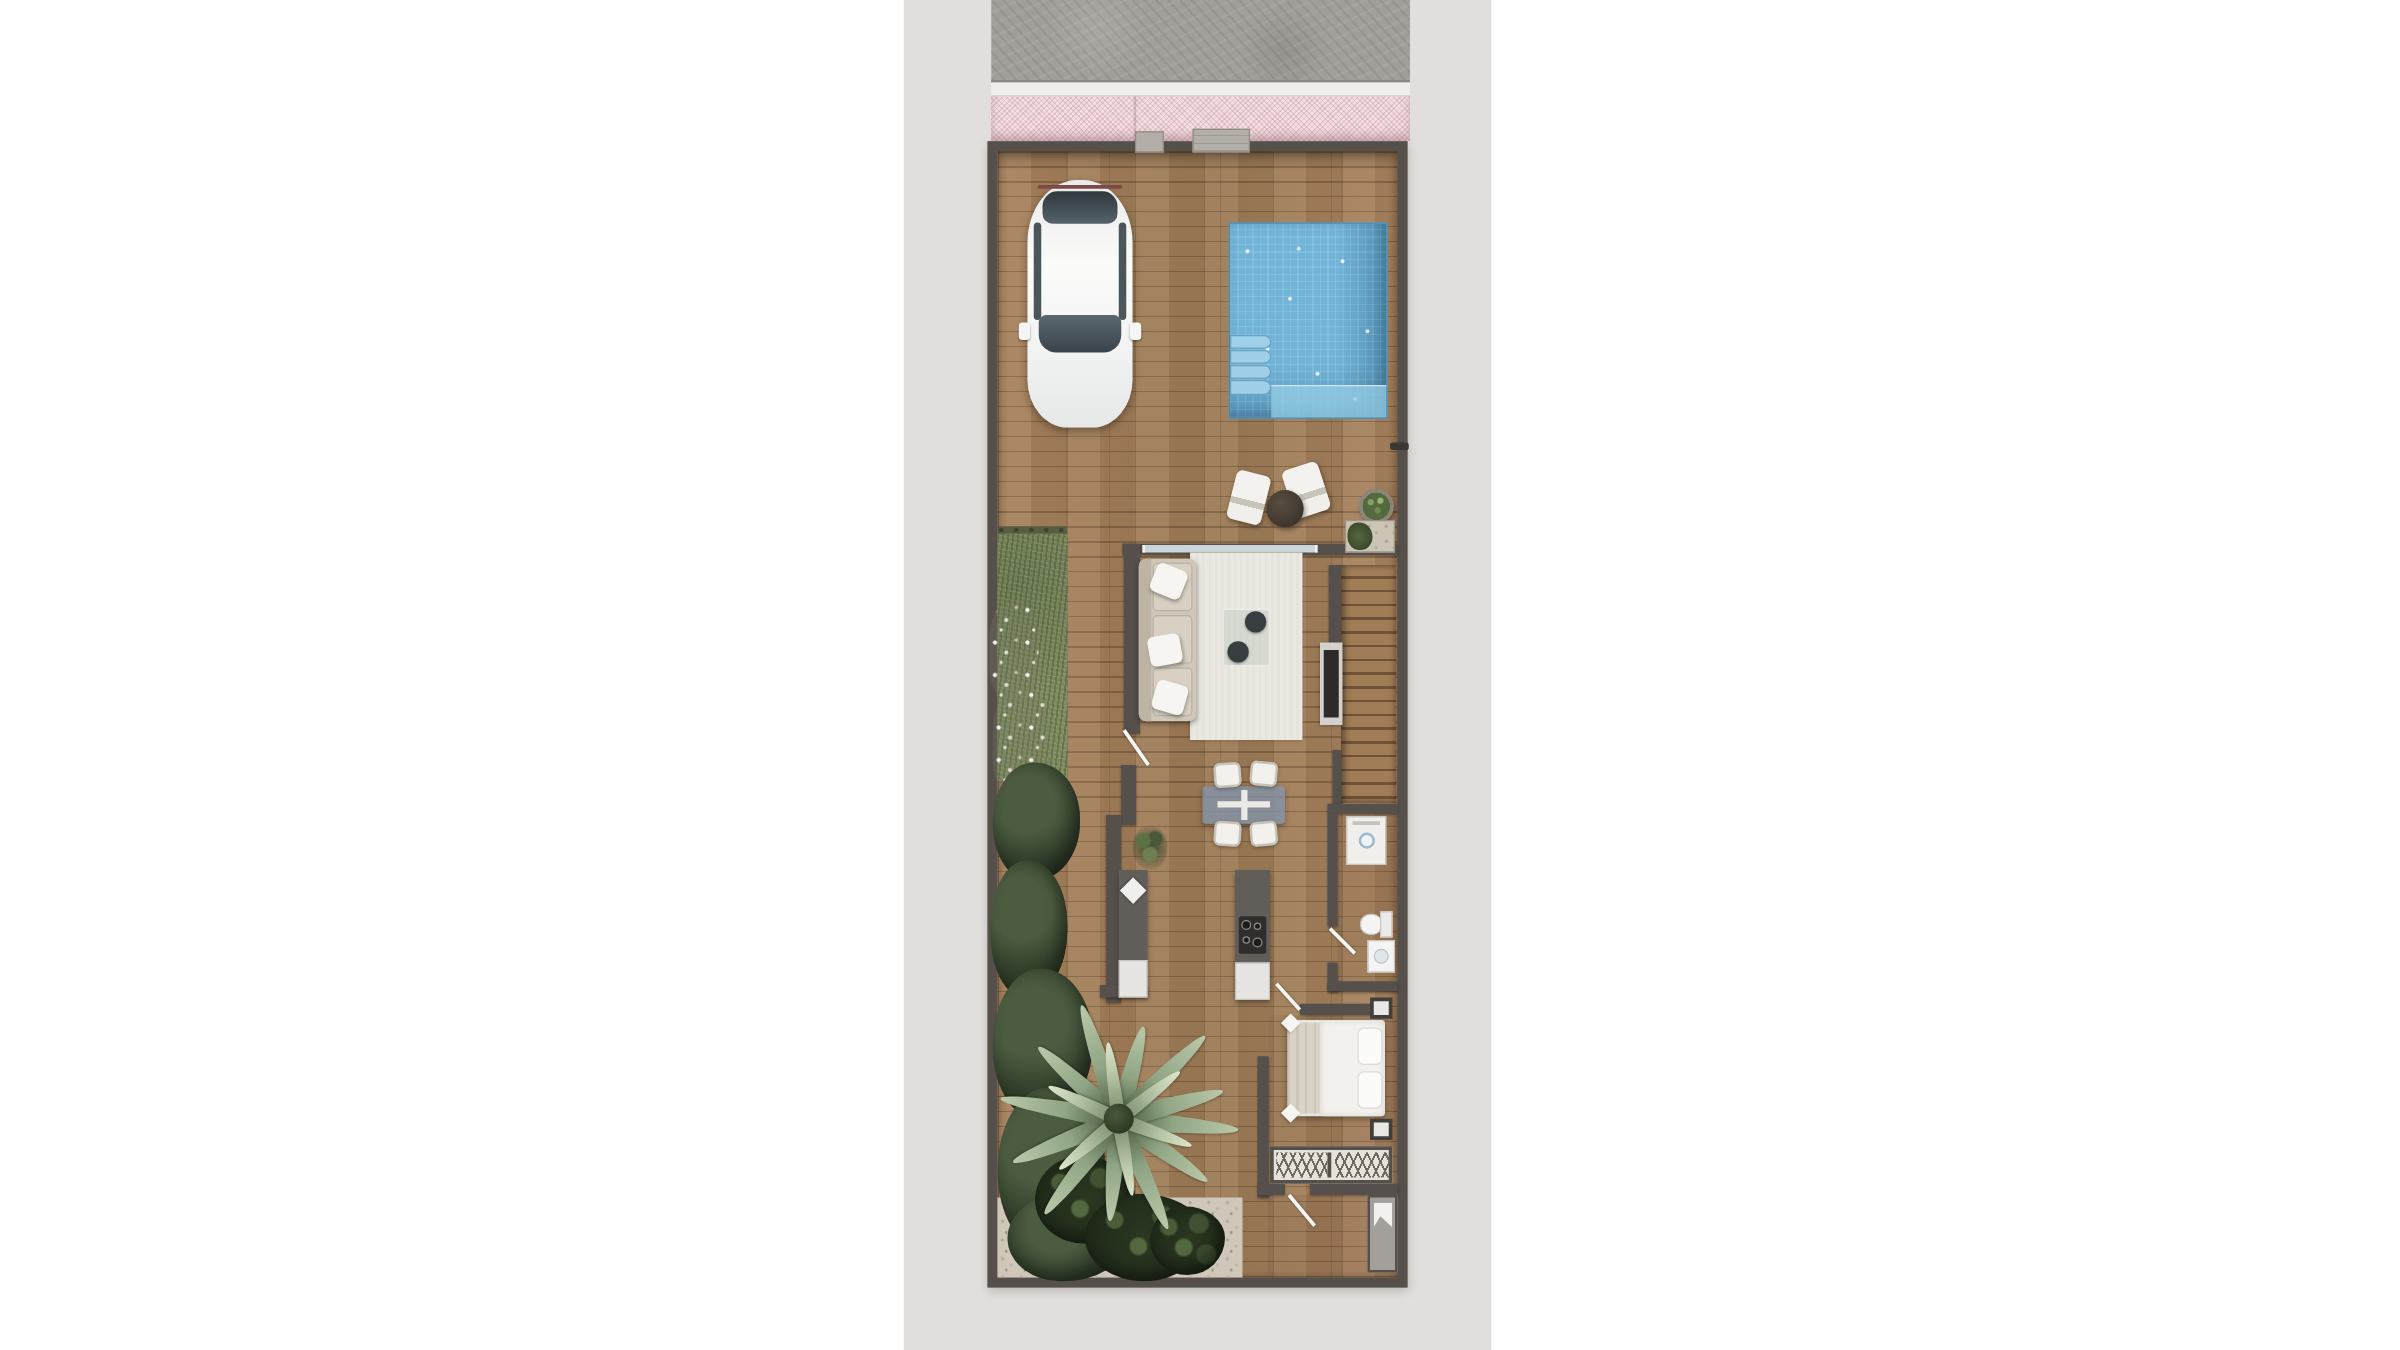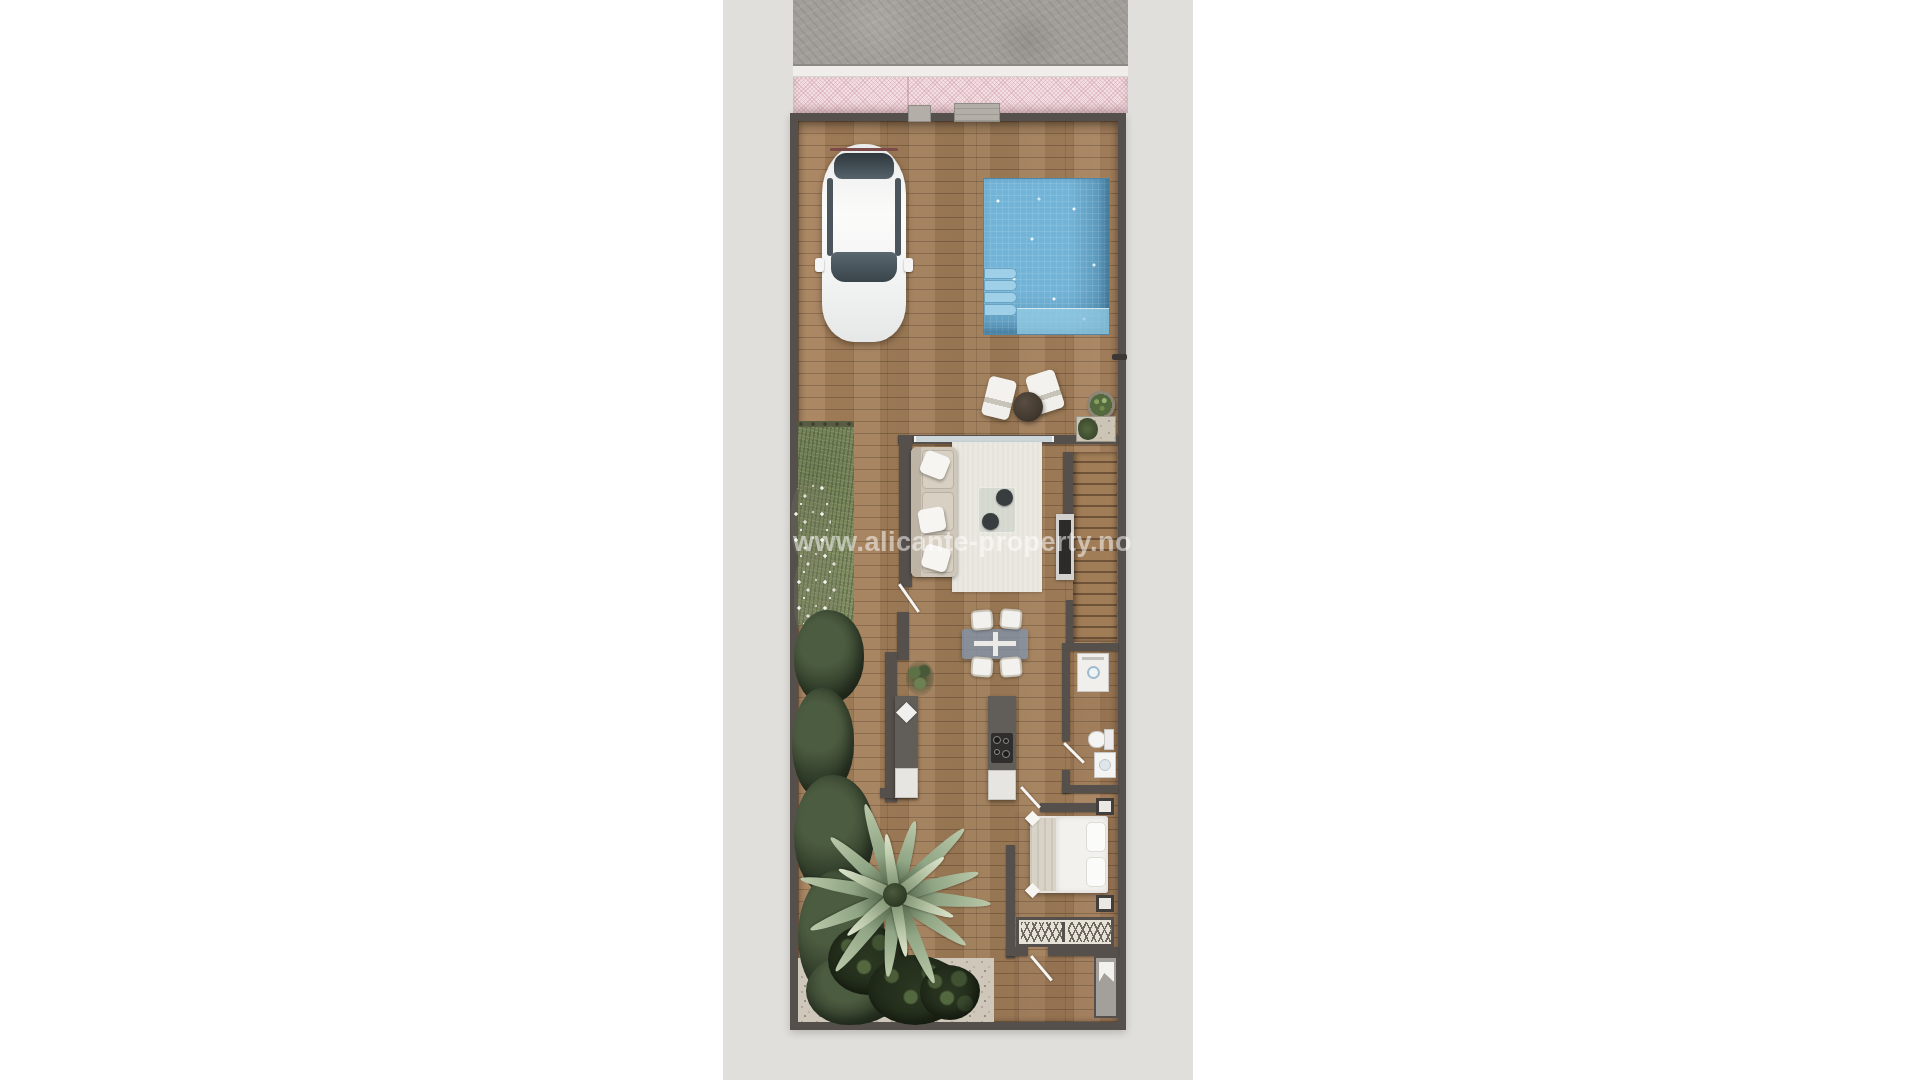--- a/index.html
+++ b/index.html
@@ -393,15 +393,14 @@
       <div class="f"></div>
     <div class="f l"></div>
       <div class="f l"></div>
       <div class="f l"></div>
     <div class="f l"></div>
       <div class="f l"></div>
       <div class="f l"></div>
   </div>
   <div class="abs palm-core" style="left:883px;top:883px;width:24px;height:24px;"></div>
 
-  <div class="abs watermark" style="left:793px;top:527px;width:335px;">www.alicante-property.no</div>
 
 </div>
 
 </body></html>

